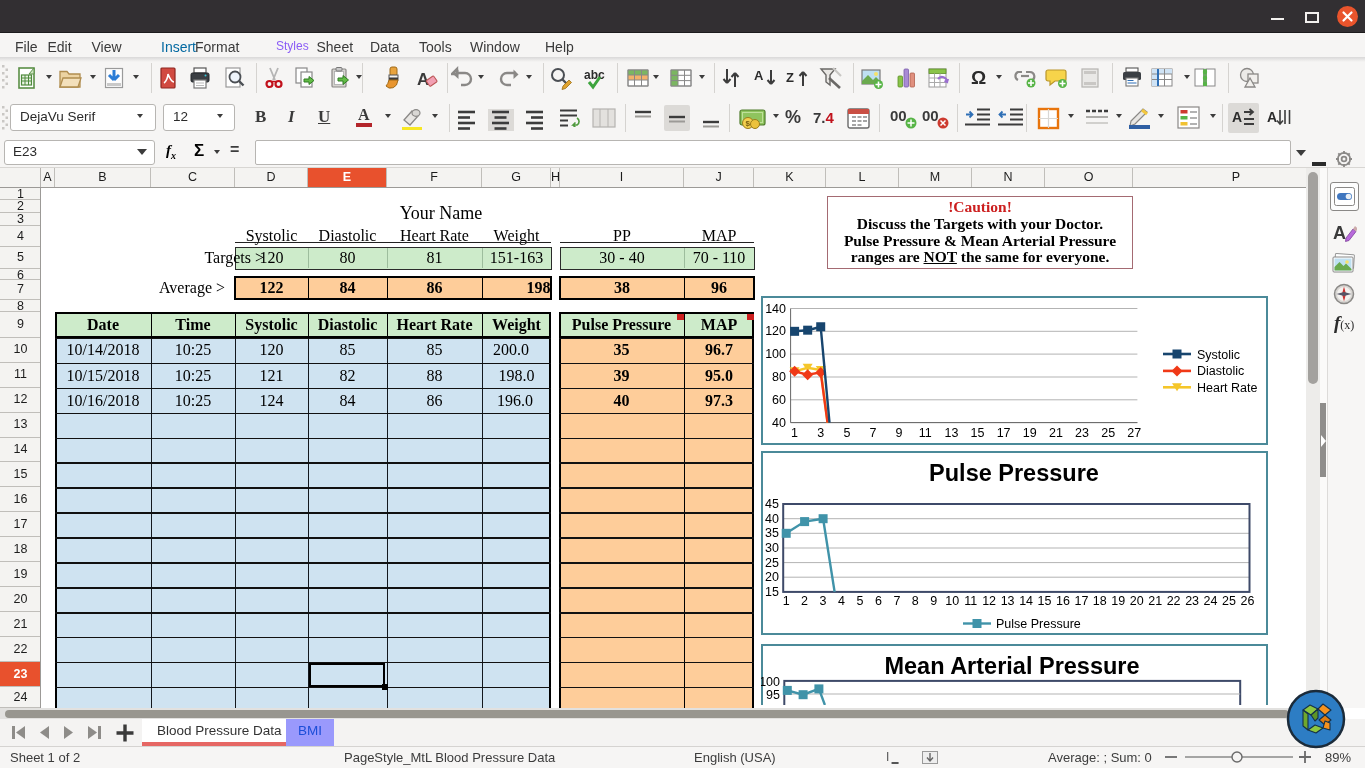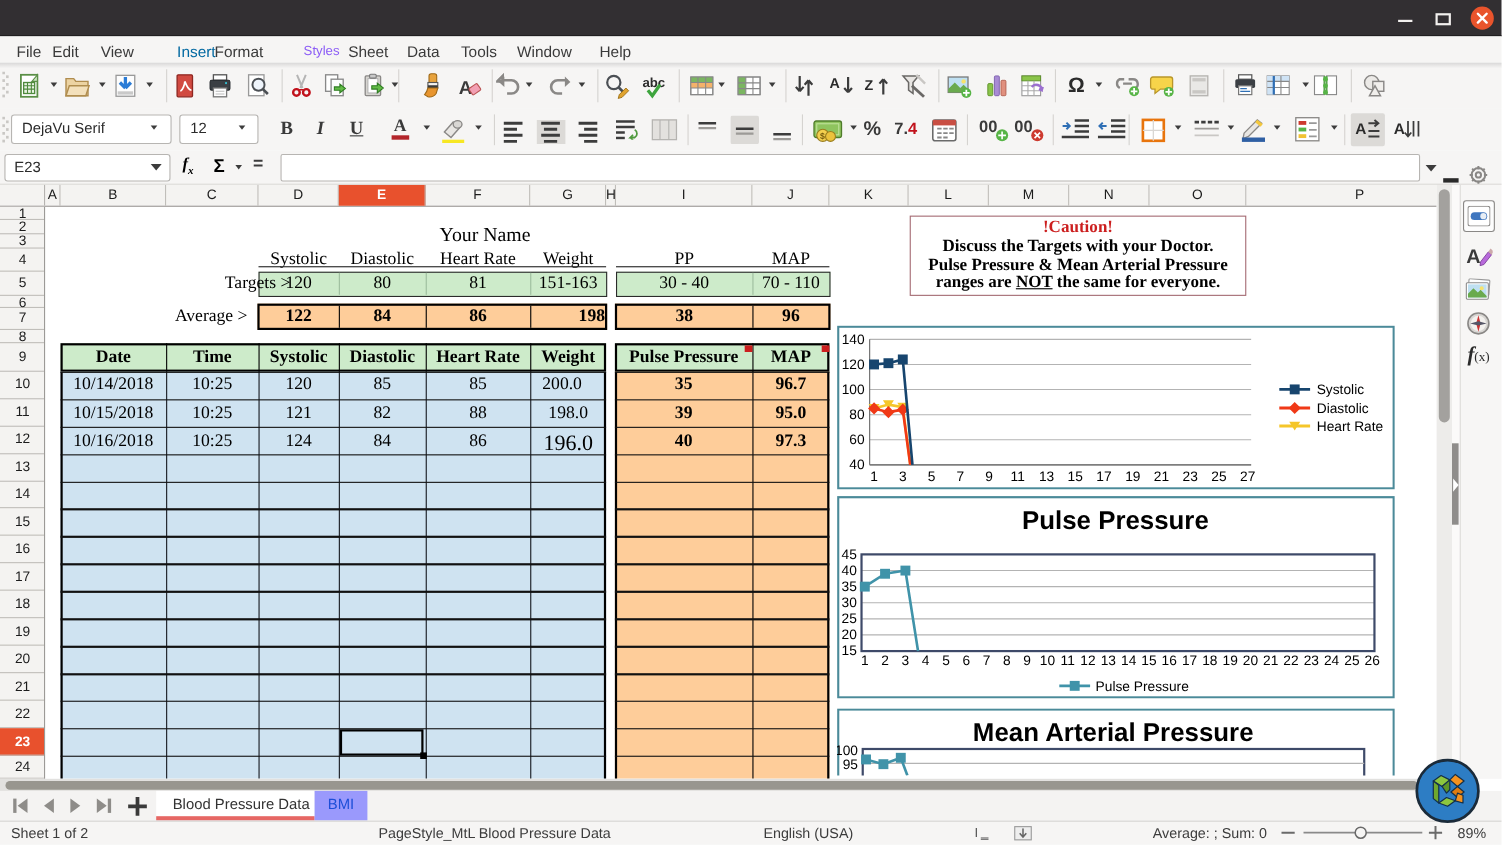--- a/index.html
+++ b/index.html
@@ -479,21 +479,21 @@
 <div class="abs" style="left:234px;top:87.60000000000002px;width:318px;height:24px;background:#fecd9a;border:2px solid #000;"></div>
 <div class="abs" style="left:559px;top:87.60000000000002px;width:196px;height:24px;background:#fecd9a;border:2px solid #000;"></div>
 <div class="vline" style="left:308px;top:89.60000000000002px;height:20px;"></div>
 <div class="vline" style="left:387px;top:89.60000000000002px;height:20px;"></div>
 <div class="vline" style="left:482px;top:89.60000000000002px;height:20px;"></div>
 <div class="vline" style="left:684px;top:89.60000000000002px;height:20px;"></div>
 <div class="cell" style="left:120px;top:90.8px;width:144px;font-size:16px;">Average &gt;</div>
 <div class="cell" style="left:235px;top:90.8px;width:73px;font-weight:bold;font-size:16px;">122</div>
 <div class="cell" style="left:308px;top:90.8px;width:79px;font-weight:bold;font-size:16px;">84</div>
 <div class="cell" style="left:387px;top:90.8px;width:95px;font-weight:bold;font-size:16px;">86</div>
-<div class="cell" style="left:482px;top:90.8px;width:49px;font-weight:bold;font-size:16px;padding-left:44px;">198</div>
+<div class="cell" style="left:482px;top:90.8px;width:69px;font-weight:bold;font-size:16px;padding-left:44px;">198</div>
 <div class="cell" style="left:560px;top:90.8px;width:124px;font-weight:bold;font-size:16px;">38</div>
 <div class="cell" style="left:684px;top:90.8px;width:70px;font-weight:bold;font-size:16px;">96</div>
 <div class="abs" style="left:55px;top:123.60000000000002px;width:496px;height:26.1px;background:#cdebca;border:2px solid #000;"></div>
 <div class="abs" style="left:559px;top:123.60000000000002px;width:195px;height:26.1px;background:#cdebca;border:2px solid #000;"></div>
 <div class="abs" style="left:55px;top:149.7px;width:496px;height:370.3px;background:#cfe3f1;border-left:2px solid #000;border-right:2px solid #000;"></div>
 <div class="abs" style="left:559px;top:149.7px;width:195px;height:370.3px;background:#fecd9a;border-left:2px solid #000;border-right:2px solid #000;"></div>
 <div class="vline" style="left:151px;top:123.60000000000002px;height:26.1px;"></div>
 <div class="vline" style="left:151px;top:149.7px;height:370.3px;background:#14181e;"></div>
 <div class="vline" style="left:235px;top:123.60000000000002px;height:26.1px;"></div>
 <div class="vline" style="left:235px;top:149.7px;height:370.3px;background:#14181e;"></div>
@@ -558,21 +558,21 @@
 <div class="cell" style="left:308px;top:178.5px;width:79px;font-size:16px;">82</div>
 <div class="cell" style="left:387px;top:178.5px;width:95px;font-size:16px;">88</div>
 <div class="cell" style="left:482px;top:178.5px;width:69px;font-size:16px;">198.0</div>
 <div class="cell" style="left:559px;top:178.5px;width:125px;font-weight:bold;font-size:16px;">39</div>
 <div class="cell" style="left:684px;top:178.5px;width:70px;font-weight:bold;font-size:16px;">95.0</div>
 <div class="cell" style="left:55px;top:203.7px;width:96px;font-size:16px;">10/16/2018</div>
 <div class="cell" style="left:151px;top:203.7px;width:84px;font-size:16px;">10:25</div>
 <div class="cell" style="left:235px;top:203.7px;width:73px;font-size:16px;">124</div>
 <div class="cell" style="left:308px;top:203.7px;width:79px;font-size:16px;">84</div>
 <div class="cell" style="left:387px;top:203.7px;width:95px;font-size:16px;">86</div>
-<div class="cell" style="left:482px;top:203.7px;width:69px;font-size:20px;">196.0</div>
+<div class="cell" style="left:464px;top:203.7px;width:69px;font-size:16px;text-align:right;">196.0</div>
 <div class="cell" style="left:559px;top:203.7px;width:125px;font-weight:bold;font-size:16px;">40</div>
 <div class="cell" style="left:684px;top:203.7px;width:70px;font-weight:bold;font-size:16px;">97.3</div>
 <div class="abs" style="left:308.5px;top:475.20000000000005px;width:76.5px;height:23.8px;border:2px solid #000;"></div>
 <div class="abs" style="left:381.5px;top:496px;width:6px;height:6px;background:#000;"></div>
 <div class="abs" style="left:827px;top:8px;width:306px;height:73px;background:#fff;border:1.5px solid #a46a72;
  font-family:'Liberation Serif',serif;font-size:15.5px;font-weight:bold;text-align:center;line-height:16.8px;padding-top:2px;">
 <span style="color:#cc1f1f;">!Caution!</span><br>
 Discuss the Targets with your Doctor.<br>
 Pulse Pressure &amp; Mean Arterial Pressure<br>
 ranges are <u>NOT</u> the same for everyone.</div>

